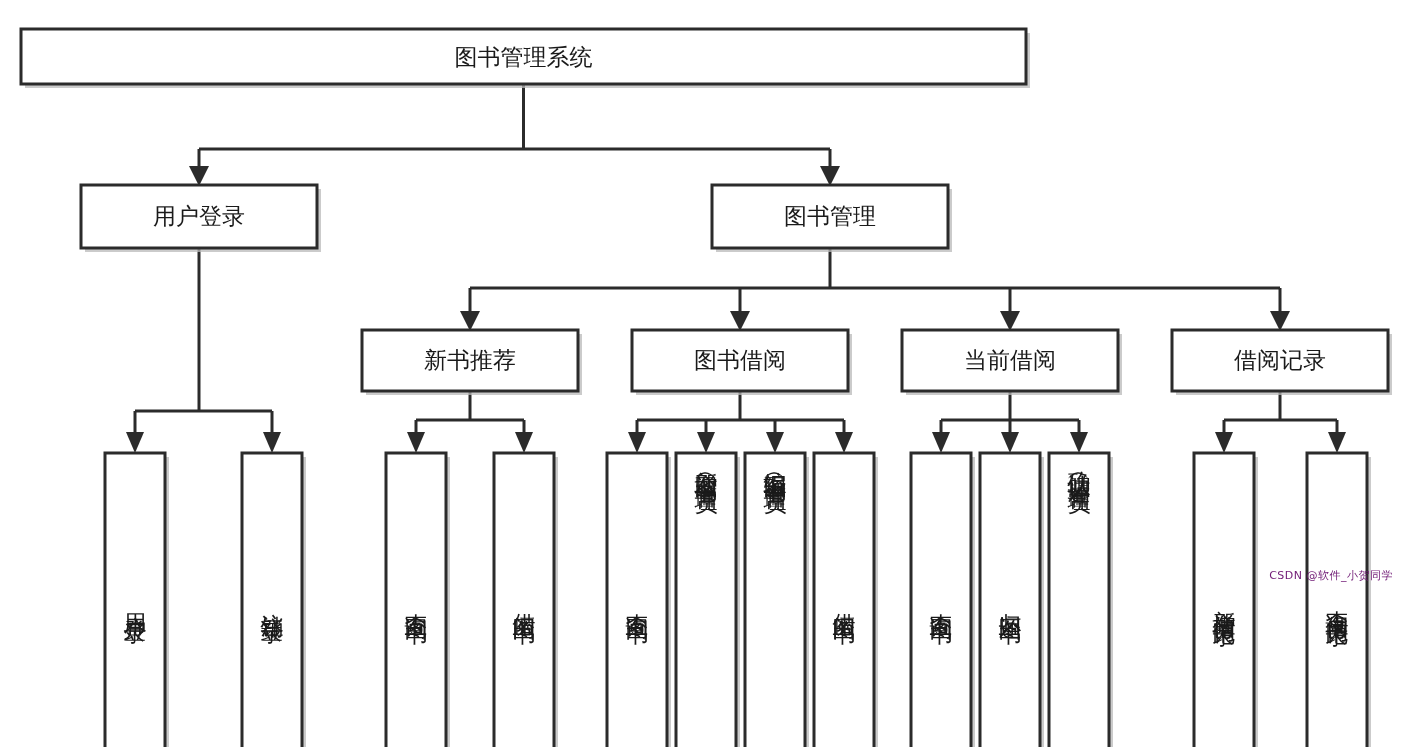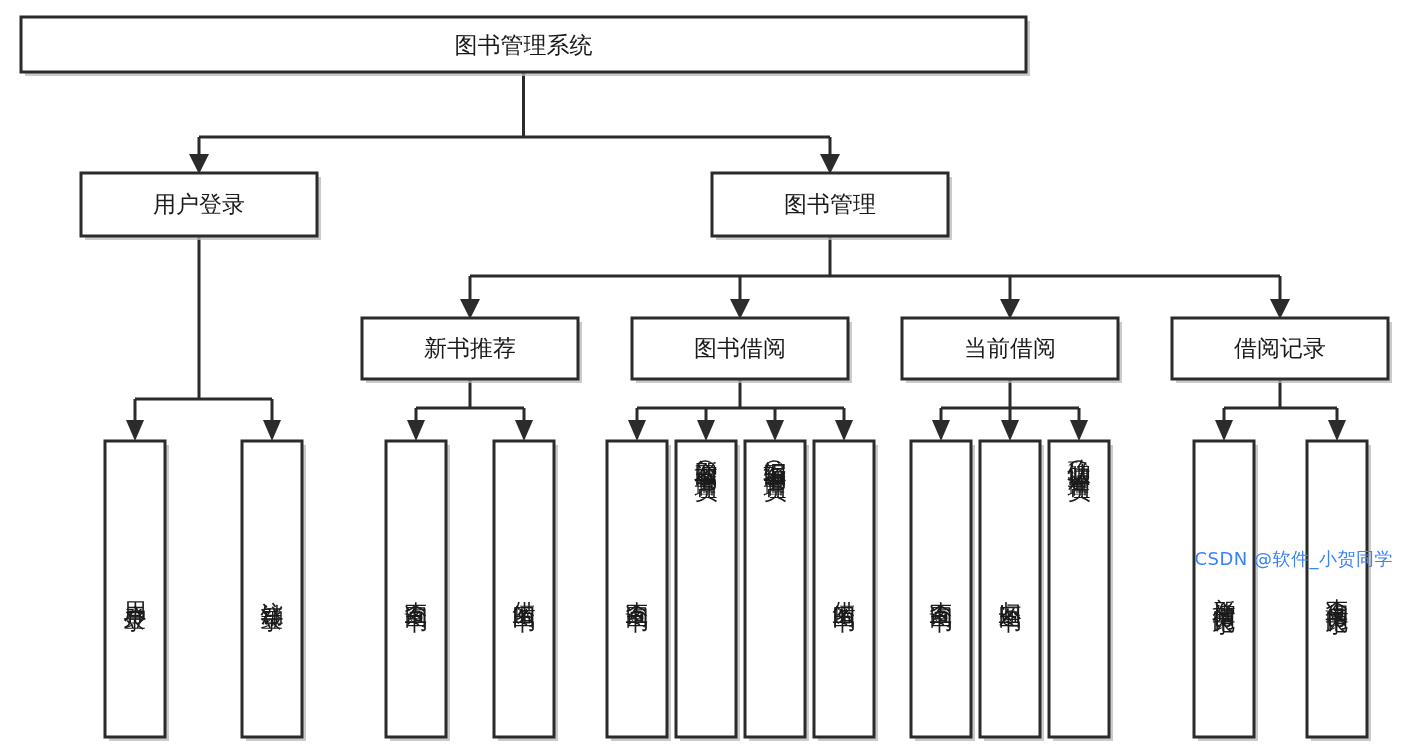--- a/index.html
+++ b/index.html
@@ -10,21 +10,21 @@
   body {
     width: 1405px;
     height: 747px;
     font-family: "DejaVu Sans", "Liberation Sans", sans-serif;
     overflow: hidden;
     position: relative;
   }
   #diagram-root {
     position: absolute;
     left: 0;
-    top: 4px;
+    top: 16px;
     width: 1405px;
     height: 573px;
     border-radius: 18px;
   }
   svg#flow {
     display: block;
     width: 1405px;
     height: 747px;
   }
   .node-rect {
@@ -67,22 +67,22 @@
     line-height: 1.08;
     letter-spacing: 3px;
     color: #1a1a1a;
     white-space: nowrap;
   }
   #watermark {
     position: absolute;
     right: 12px;
     bottom: 6px;
     font-family: "DejaVu Sans", "Liberation Sans", sans-serif;
-    font-size: 18px;
-    color: #3b82f6;
+    font-size: 11px;
+    color: #701a75;
     letter-spacing: 0.5px;
     user-select: none;
   }
 </style>
 </head>
 <body>
 
 <div id="diagram-root">
 
   <svg id="flow" viewBox="0 0 1405 747">

